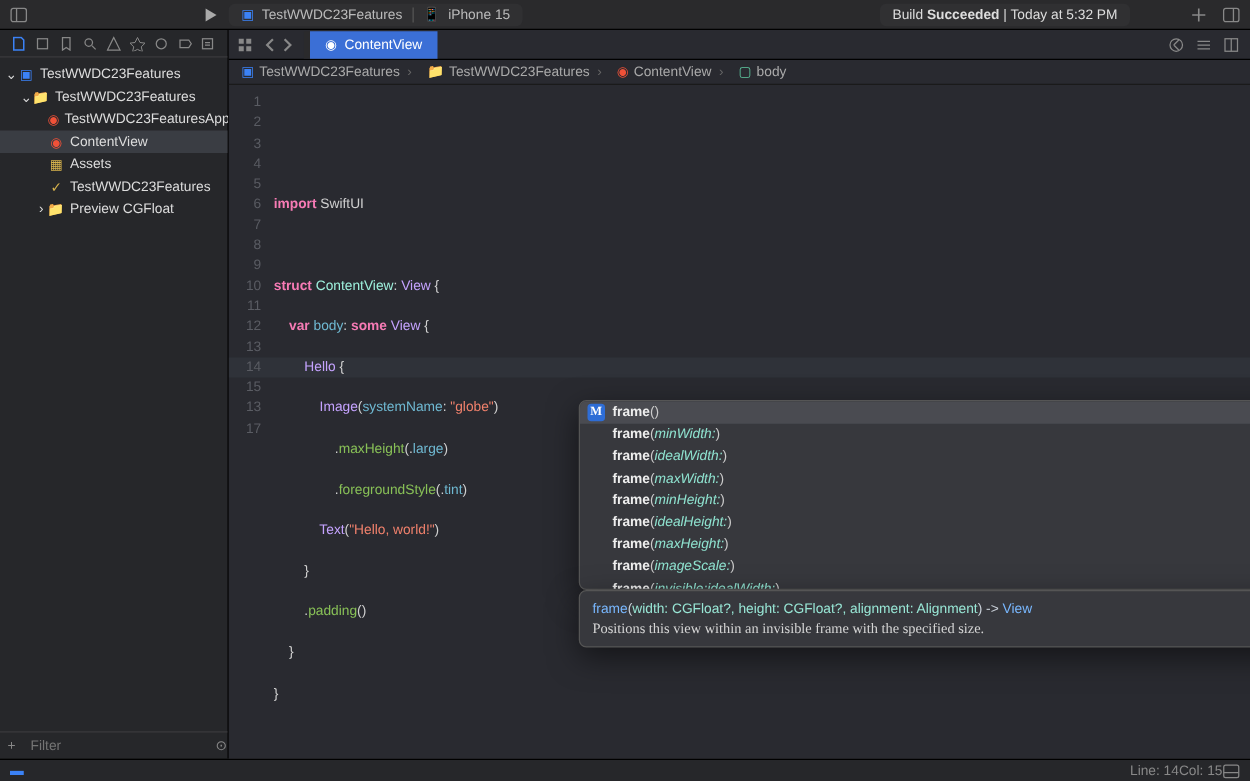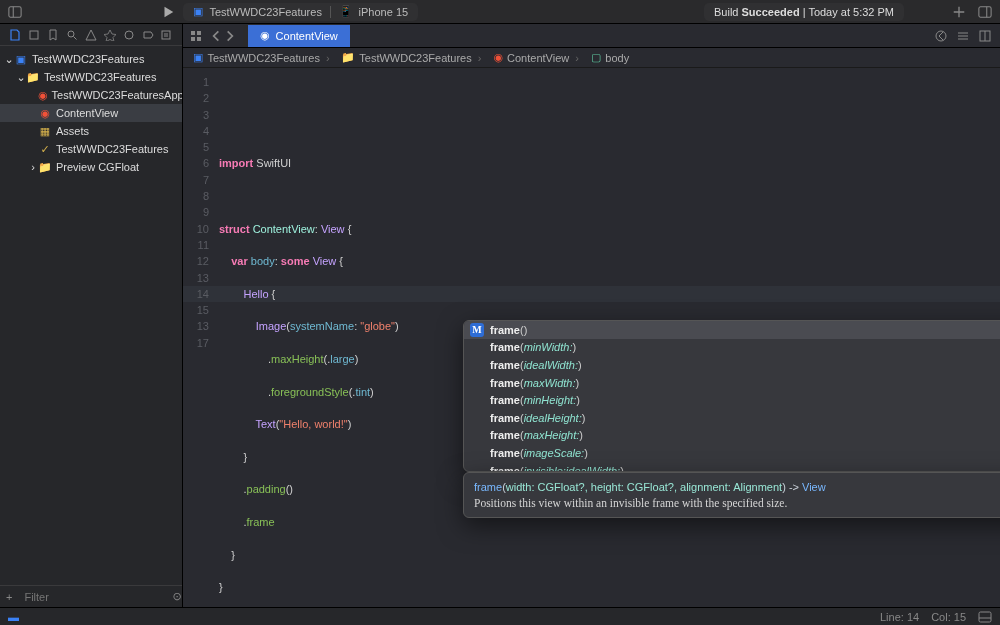--- a/index.html
+++ b/index.html
@@ -57,21 +57,21 @@
 .ac-name { font-weight:600; color:#eee; }
 .ac-param { color:#8fe3d0; font-style:italic; }
 .ac-punct { color:#ccc; }
 .ac-detail { left:280px; top:448px; width:632px; padding:8px 10px; }
 .sig { color:#98e6d5; }
 .sig .fname { color:#79b8ff; }
 .sig .plain { color:#c9d0d8; }
 .sig .argname { color:#98e6d5; }
 .desc { color:#d5d5d5; font-family:-apple-system; font-size:11.5px; margin-top:4px; }
 .sb { height:18px; background:#26272a; border-top:1px solid #000; display:flex; align-items:center; padding:0 8px; color:#888; }
-.sb-r { margin-left:auto; display:flex; align-items:center; gap:12px; }
+.sb-r { margin-left:auto; display:flex; align-items:center; gap:0; }
 .build-ok { color:#ddd; }
 .build-ok b { font-weight:600; }
 .sq-icon { width:9px; height:9px; border:1.5px solid currentColor; display:inline-block; border-radius:1px; }
 </style>
 </head>
 <body>
 
 <div class="toolbar">
   <div class="tb-left">
     <span class="icon">
@@ -309,21 +309,20 @@
 <div></div>
 <div><span class="kw">struct</span> <span class="ty">ContentView</span>: <span class="ty2">View</span> {</div>
 <div>    <span class="kw">var</span> <span class="id">body</span>: <span class="kw">some</span> <span class="ty2">View</span> {</div>
 <div>        <span class="ty2">Hello</span> {</div>
 <div>            <span class="ty2">Image</span>(<span class="id">systemName</span>: <span class="str">"globe"</span>)</div>
 <div>                .<span class="fn">maxHeight</span>(.<span class="id">large</span>)</div>
 <div>                .<span class="fn">foregroundStyle</span>(.<span class="id">tint</span>)</div>
 <div>            <span class="ty2">Text</span>(<span class="str">"Hello, world!"</span>)</div>
 <div>        }</div>
 <div>        .<span class="fn">padding</span>()</div>
-<div>        .<span class="fn">frame</span></div>
 <div>    }</div>
 <div>}</div>
 
       </div>
     </div>
 
     <div class="popup ac">
 
       <div class="ac-list" id="ac-list">
           <div class="ac-row sel">

